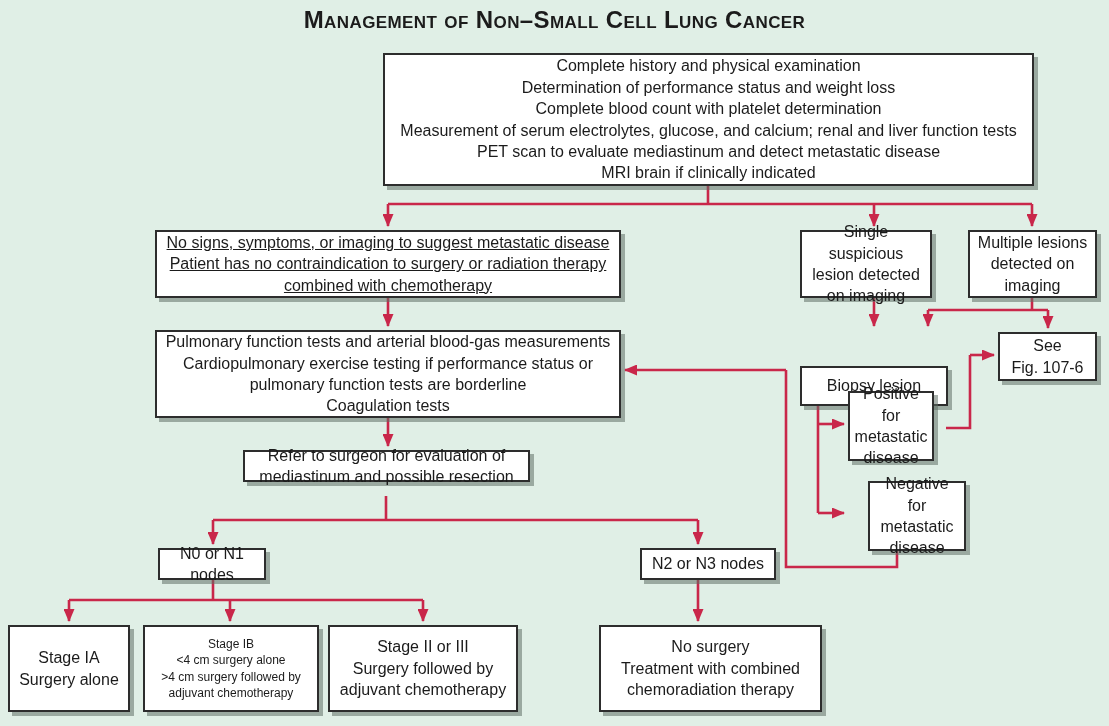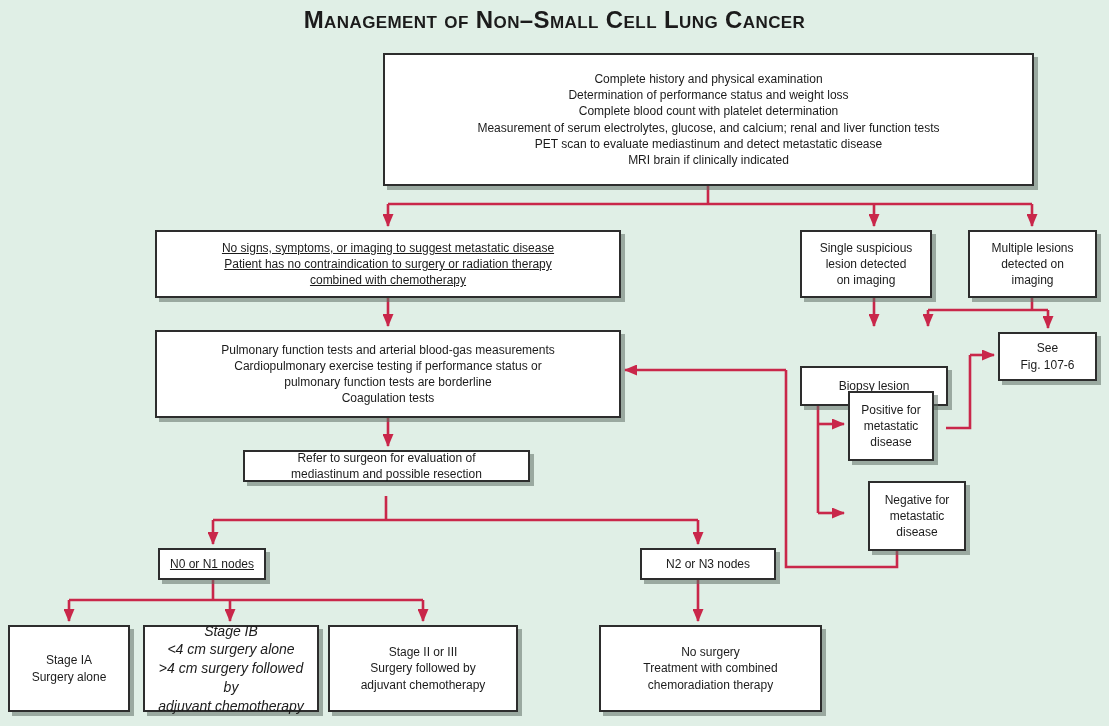--- a/index.html
+++ b/index.html
@@ -26,21 +26,21 @@
   .box {
     position:absolute;
     z-index:1;
     background:var(--boxfill, #ffffff);
     border:2px solid var(--boxborder, #2d2d2d);
     box-shadow:4px 4px 0 rgba(96,112,102,.55);
     display:flex; align-items:center; justify-content:center;
     text-align:center;
     white-space:pre-line;
     color:var(--text, #1b1b1b);
-    font-size:12px;
+    font-size:16px;
     line-height:1.34;
     padding:3px 6px;
     box-sizing:border-box;
   }
 </style>
 </head>
 <body>
 
 <div class="canvas">
 
@@ -116,28 +116,28 @@
 metastatic
 disease</div>
 
   <div class="box" style="left:848px; top:481px; width:98px; height:70px;margin-left:20px;">Negative for
 metastatic
 disease</div>
 
   <div class="box" style="left:243px; top:450px; width:287px; height:32px;">Refer to surgeon for evaluation of
 mediastinum and possible resection</div>
 
-  <div class="box" style="left:158px; top:548px; width:108px; height:32px;text-decoration:underline;">N0 or N1 nodes</div>
+  <div class="box" style="left:158px; top:548px; width:108px; height:32px;">N0 or N1 nodes</div>
 
   <div class="box" style="left:629px; top:548px; width:136px; height:32px;margin-left:11px;">N2 or N3 nodes</div>
 
   <div class="box" style="left:8px; top:625px; width:122px; height:87px;">Stage IA
 Surgery alone</div>
 
-  <div class="box" style="left:143px; top:625px; width:176px; height:87px; font-size:14px;font-style:italic;">Stage IB
+  <div class="box" style="left:143px; top:625px; width:176px; height:87px; font-size:12px;">Stage IB
 &lt;4 cm surgery alone
 &gt;4 cm surgery followed by
 adjuvant chemotherapy</div>
 
   <div class="box" style="left:328px; top:625px; width:190px; height:87px;">Stage II or III
 Surgery followed by
 adjuvant chemotherapy</div>
 
   <div class="box" style="left:599px; top:625px; width:223px; height:87px;">No surgery
 Treatment with combined

